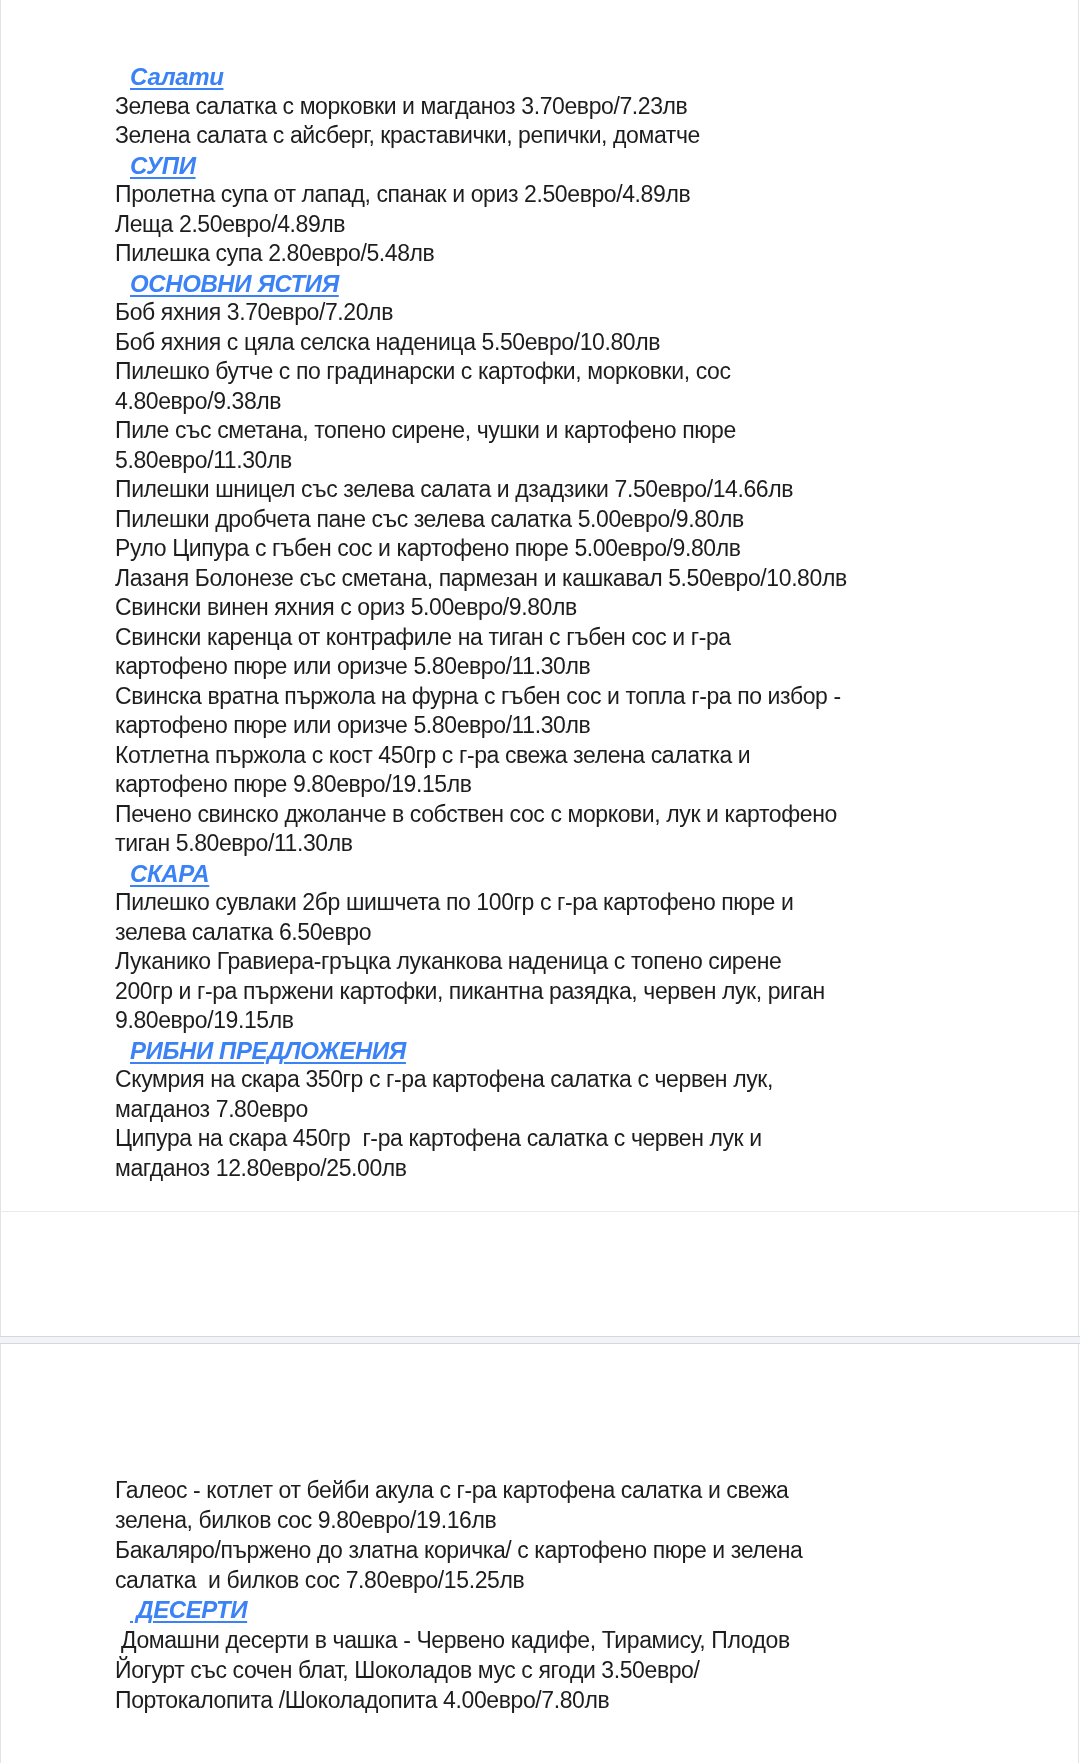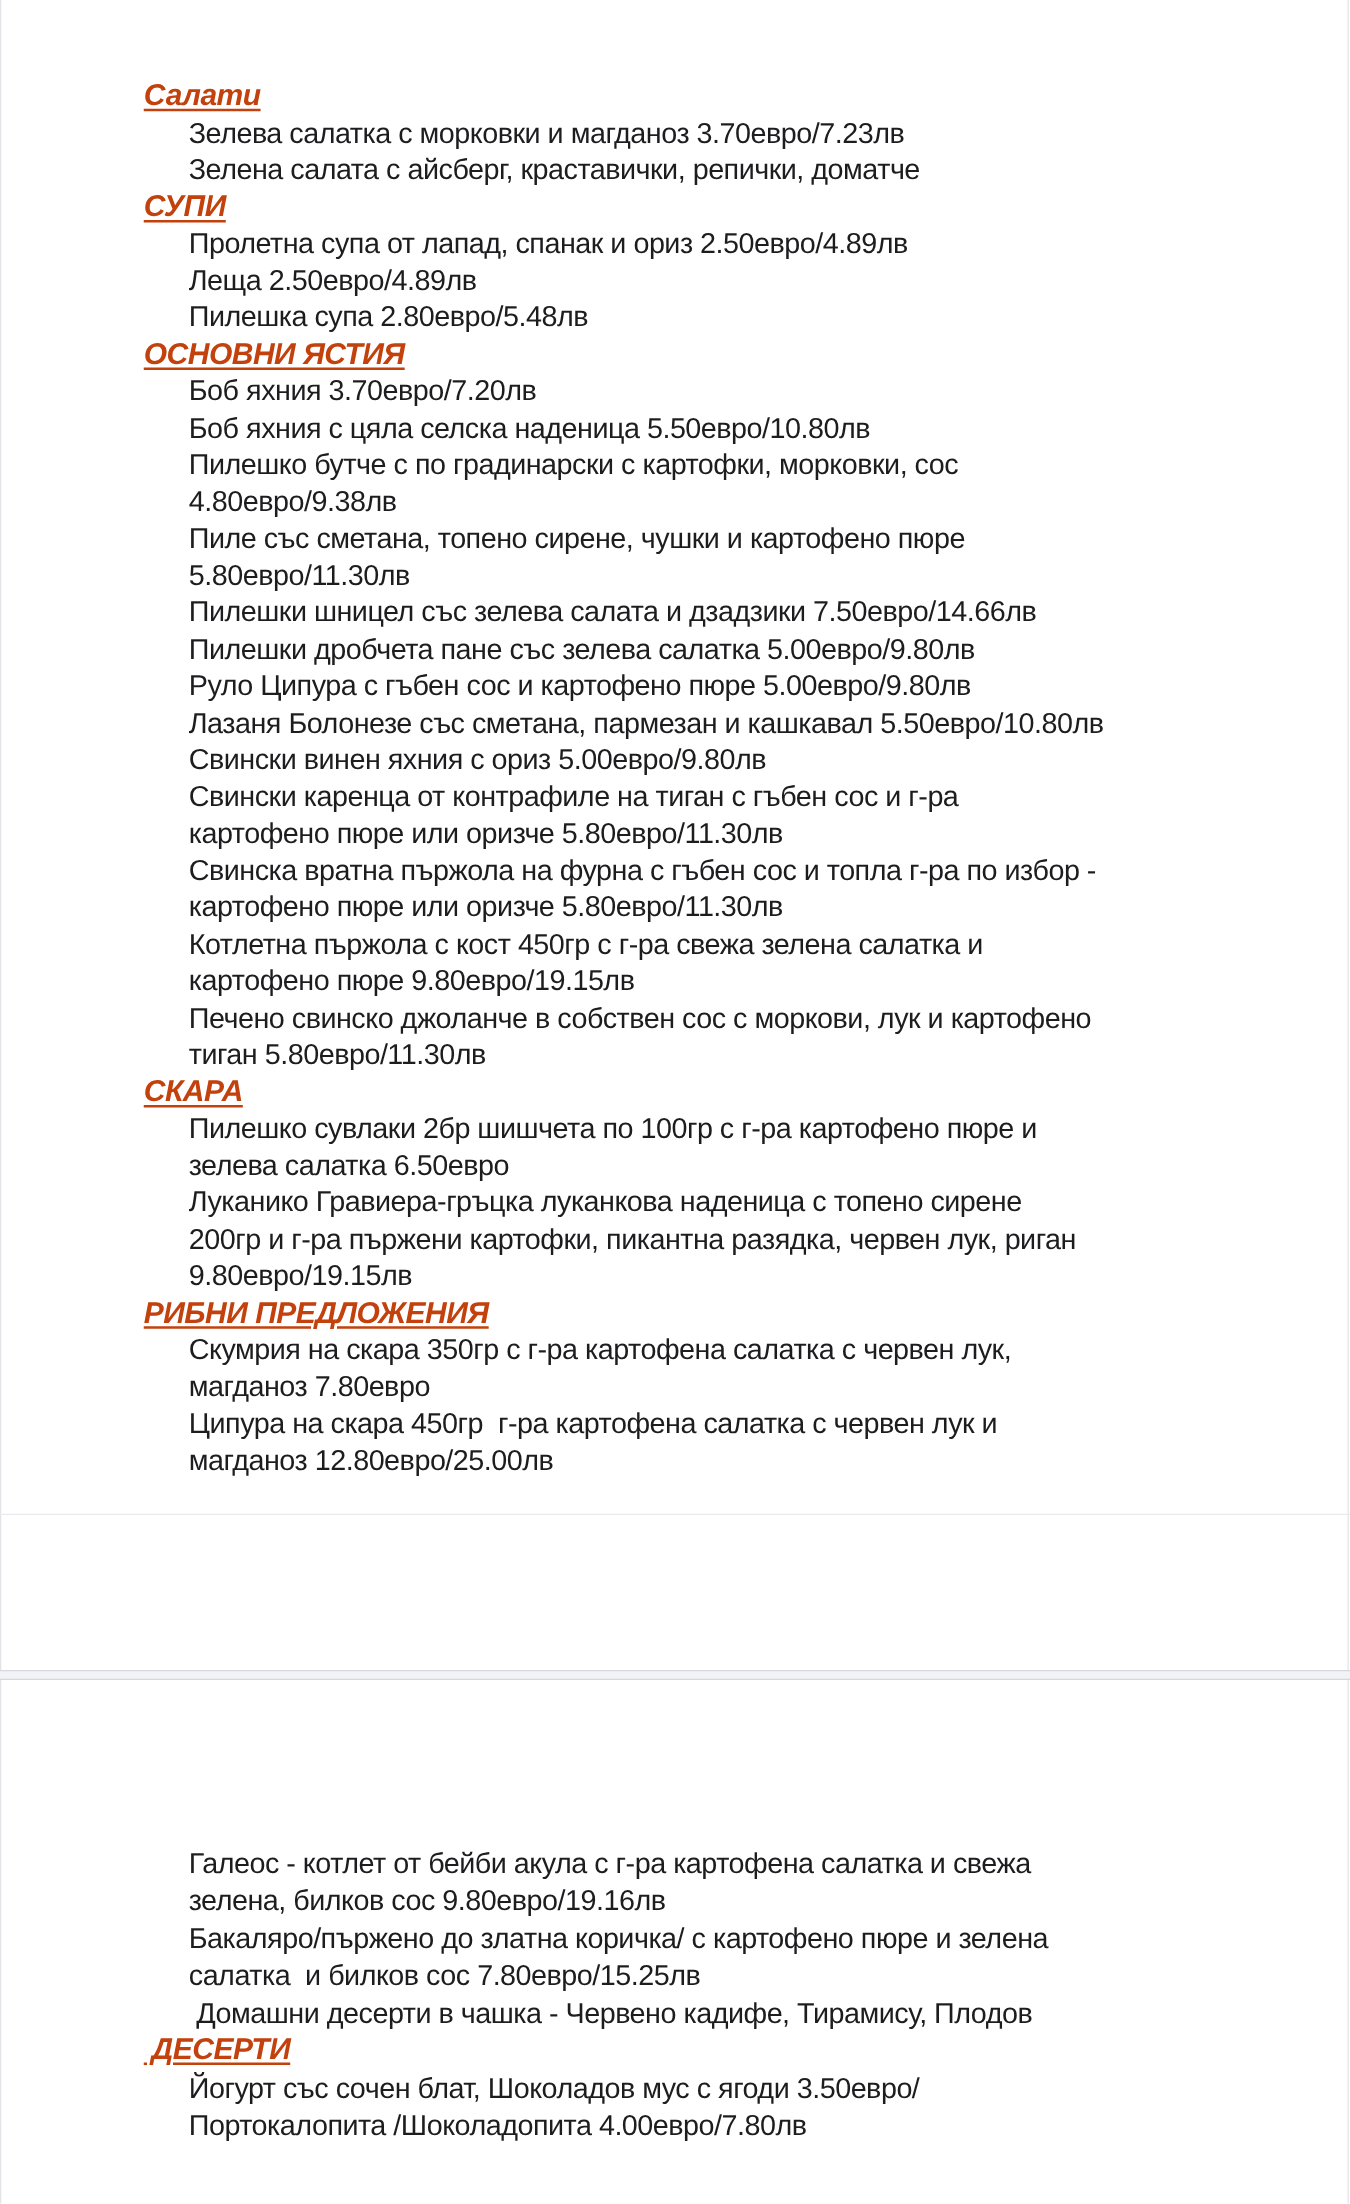--- a/index.html
+++ b/index.html
@@ -49,30 +49,30 @@
   }
   .text-block-1 { top: 62px;  line-height: 29.5px; }
   .text-block-2 { top: 1475px; line-height: 30px; }
   .line {
     white-space: pre;
     letter-spacing: -0.4px;
   }
   .item {
     font-size: 23px;
     color: #1d1d1f;
-    margin-left: 36px;
   }
   .header {
     font-size: 24px;
     font-weight: bold;
     font-style: italic;
-    color: #c2410c;
+    color: #3b82f6;
     text-decoration: underline;
     text-decoration-thickness: 2px;
     text-underline-offset: 3px;
+    margin-left: 15px;
   }
 </style>
 </head>
 <body>
 
 <div class="canvas">
 
   <div class="edge-line-left"></div>
   <div class="edge-line-right"></div>
 
@@ -119,19 +119,19 @@
 
   <div class="page1-bottom-line"></div>
 
   <div class="page-separator"></div>
 
   <div class="text-block text-block-2">
       <div class="line item">Галеос - котлет от бейби акула с г-ра картофена салатка и свежа</div>
       <div class="line item">зелена, билков сос 9.80евро/19.16лв</div>
       <div class="line item">Бакаляро/пържено до златна коричка/ с картофено пюре и зелена</div>
       <div class="line item">салатка  и билков сос 7.80евро/15.25лв</div>
+      <div class="line header"> ДЕСЕРТИ</div>
       <div class="line item"> Домашни десерти в чашка - Червено кадифе, Тирамису, Плодов</div>
-      <div class="line header"> ДЕСЕРТИ</div>
       <div class="line item">Йогурт със сочен блат, Шоколадов мус с ягоди 3.50евро/</div>
       <div class="line item">Портокалопита /Шоколадопита 4.00евро/7.80лв</div>
     </div>
 
 </div>
 
 </body></html>

